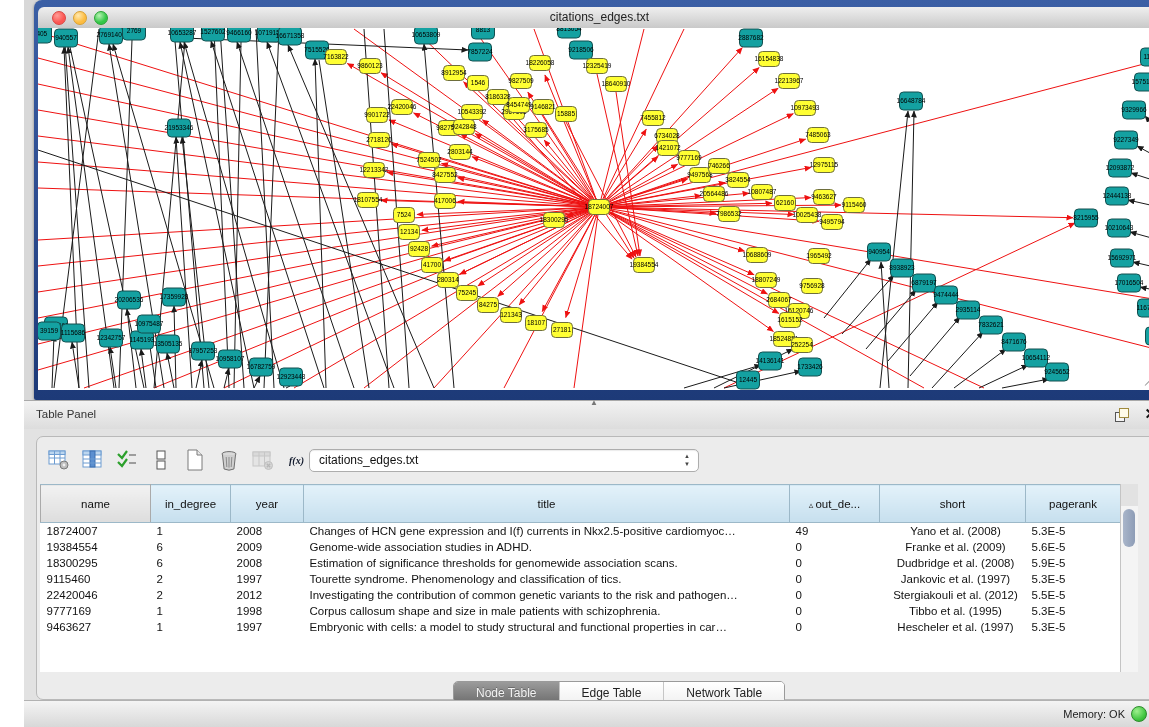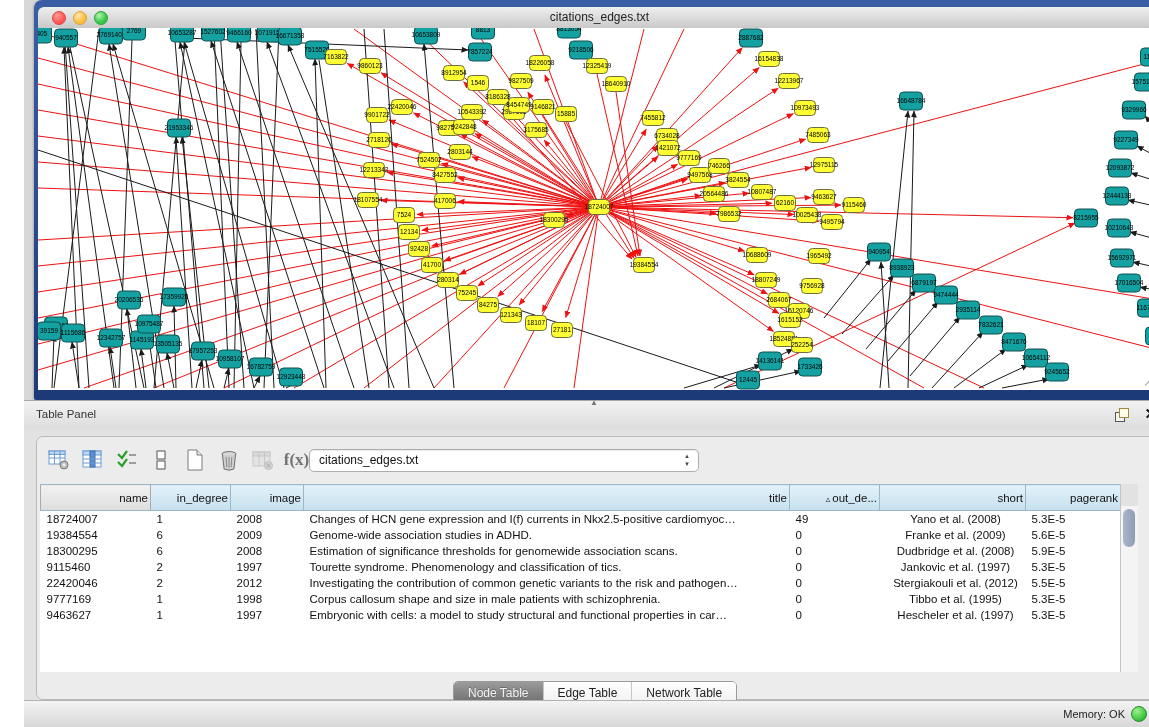--- a/index.html
+++ b/index.html
@@ -36,47 +36,47 @@
   .float-btn .sq2{position:absolute;right:0;top:0;width:8px;height:8px;border:1px solid #a08a3d;background:#fffbe8;}
   .close-btn{position:absolute;right:16px;top:4px;font-size:15px;font-weight:bold;color:#111;cursor:pointer;}
 
   .panel-body{position:absolute;left:0;top:429px;width:1149px;height:271px;background:#e2e2e2;}
   .inner-panel{position:absolute;left:12px;top:7px;width:1123px;height:262px;
     background:#ececec;border:1px solid #b9b9b9;border-radius:7px;}
 
   .toolbar{position:absolute;left:8px;top:8px;height:30px;display:flex;align-items:center;gap:7px;}
   .tb-btn{width:27px;height:26px;display:flex;align-items:center;justify-content:center;cursor:pointer;border-radius:4px;}
   .tb-btn svg{display:block;}
-  .fx{font-family:"Liberation Serif",serif;font-weight:bold;font-size:17px;color:#737373;}
+  .fx{font-family:"Liberation Serif",serif;font-style:italic;font-weight:bold;font-size:10px;color:#0f172a;}
   .combo{position:absolute;left:272px;top:12px;width:388px;height:21px;background:#fff;
     border:1px solid #adadad;border-radius:5px;box-shadow:inset 0 1px 1px rgba(0,0,0,.08);cursor:pointer;}
   .combo .val{position:absolute;left:9px;top:3px;font-size:12px;color:#111;}
   .combo .arrows{position:absolute;right:8px;top:2px;font-size:6px;color:#444;line-height:8px;text-align:center;}
 
   
   .tablewrap{position:absolute;left:3px;top:47px;width:1097px;height:188px;background:#fff;}
   table.grid{border-collapse:collapse;table-layout:fixed;width:1080px;font-size:11.5px;}
-  table.grid th{height:21px;font-weight:normal;color:#111;text-align:right;
+  table.grid th{height:21px;font-weight:normal;color:#111;text-align:center;
     background:linear-gradient(180deg,#e3f2fa,#c6dfee);
-    border:1px solid #9cb8c8;border-left:none;padding:2px;}
+    border:1px solid #9cb8c8;border-left:none;padding:8px;}
   table.grid th:first-child{background:linear-gradient(180deg,#f2f2f2,#dddddd);
     border-left:1px solid #aaa;border-right:1px solid #aaa;}
   table.grid td{height:16px;padding:0 0 0 6px;color:#111;white-space:nowrap;overflow:hidden;}
   td.c{text-align:center;padding:0;}
   .sort-tri{font-size:9px;color:#333;margin-right:2px;}
   .vscroll{position:absolute;left:1080px;top:0;width:17px;height:188px;border-left:1px solid #c4c4c4;}
   .vscroll .corner{position:absolute;left:0;top:0;width:17px;height:22px;background:#e2e2e2;border-bottom:1px solid #c4c4c4;}
   .vscroll .track{position:absolute;left:0;top:22px;width:17px;bottom:0;background:#f4f4f4;}
   .vscroll .thumb{position:absolute;left:2px;top:3px;width:12px;height:38px;background:linear-gradient(90deg,#aab6ca,#8d9cb6);border-radius:7px;cursor:pointer;}
 
   
   .tabs{position:absolute;left:416px;top:244px;height:21px;display:flex;
     border:1px solid #9a9a9a;border-radius:5px;overflow:hidden;background:#fdfdfd;
     box-shadow:0 1px 0 rgba(255,255,255,.7);}
-  .tab{padding:0 14px;font-size:12px;color:#222;display:flex;align-items:center;cursor:pointer;
+  .tab{padding:0 22px;font-size:12px;color:#222;display:flex;align-items:center;cursor:pointer;
     border-right:1px solid #c6c6c6;background:linear-gradient(180deg,#ffffff,#f1f1f1);}
   .tab:last-child{border-right:none;}
   .tab.active{background:linear-gradient(180deg,#9b9b9b,#6f6f6f);color:#f3f3f3;text-shadow:0 -1px 0 rgba(0,0,0,.25);}
 
   
   .statusbar{position:absolute;left:0;top:700px;width:1149px;height:27px;
     background:linear-gradient(180deg,#f4f4f4,#d7d7d7);border-top:1px solid #b2b2b2;}
   .statusbar .divider{position:absolute;right:18px;top:0;bottom:0;width:1px;background:#bcbcbc;}
   .mem-label{position:absolute;right:48px;top:7px;font-size:11px;color:#222;}
   .mem-dot{position:absolute;right:26px;top:5px;width:14px;height:14px;border-radius:50%;
@@ -620,21 +620,21 @@
               <col style="width:73px">
             <col style="width:486px">
               <col style="width:90px">
               <col style="width:146px">
               <col style="width:95px">
           </colgroup>
           <thead>
             <tr>
               <th>name</th>
               <th>in_degree</th>
-              <th>image</th>
+              <th>year</th>
               <th>title</th>
               <th><span class="sort-tri">▵</span><span>out_de...</span></th>
               <th>short</th>
               <th>pagerank</th>
             </tr>
           </thead>
           <tbody id="table-body">
               <tr>
                 <td>18724007</td>
                 <td>1</td>

